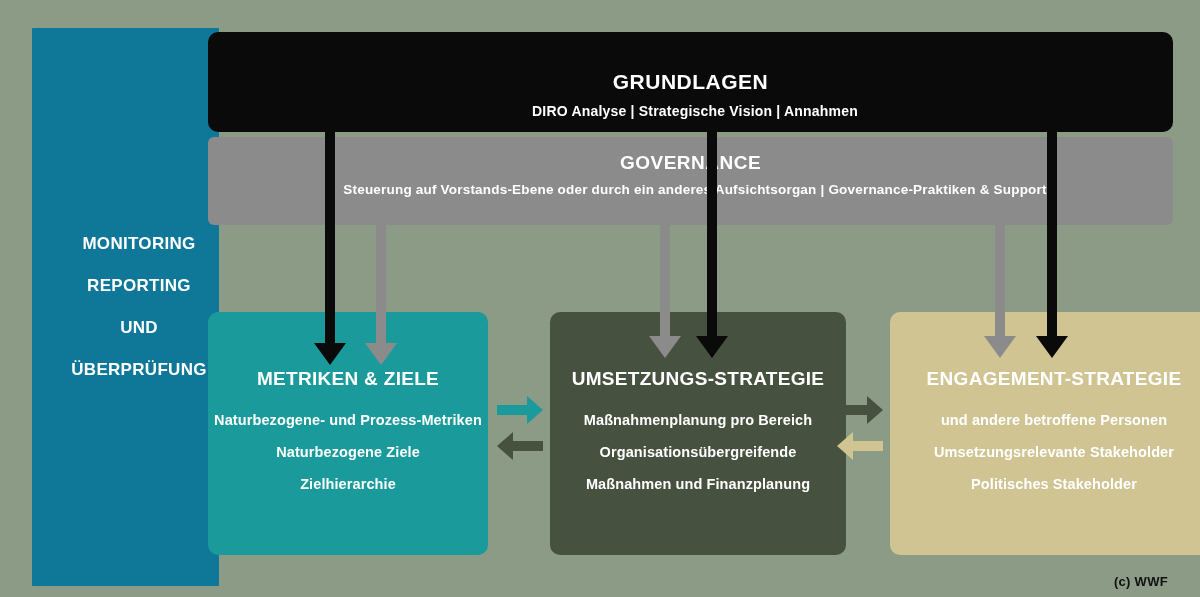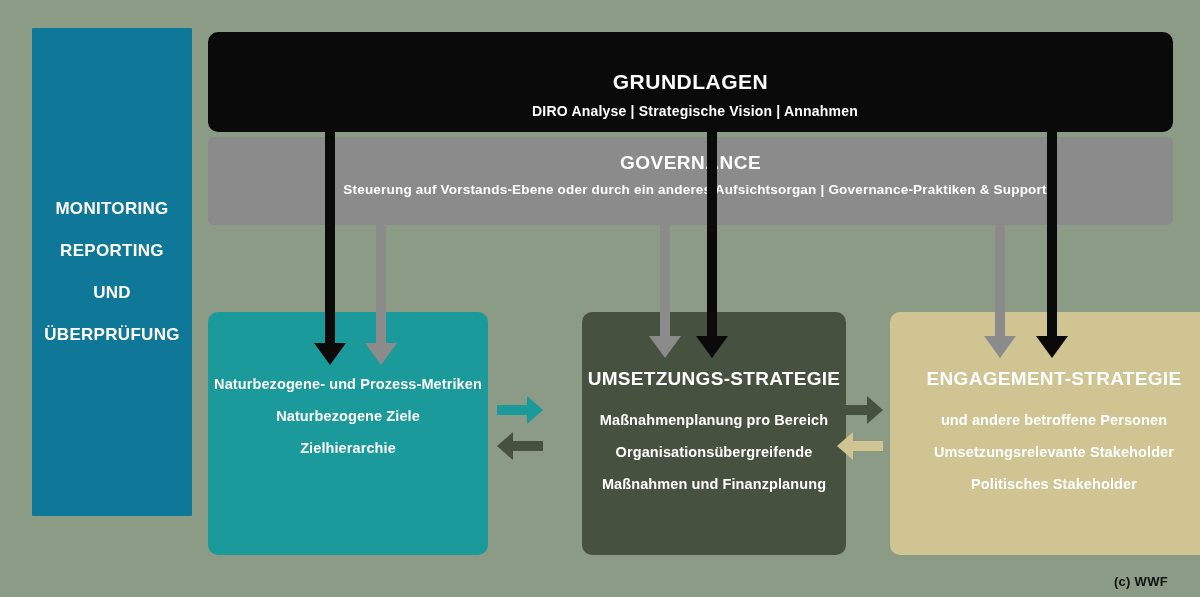--- a/index.html
+++ b/index.html
@@ -13,27 +13,28 @@
     height: 597px;
     background: var(--bg);
     overflow: hidden;
     color: #fff;
   }
 
   
   .sidebar {
     position: absolute;
     left: 32px; top: 28px;
-    width: 160px; height: 488px;
+    width: 160px; height: 558px;
     background: var(--sidebar);
     border-radius: 1px;
     display: flex;
     flex-direction: column;
     justify-content: center;
     align-items: center;
+    padding-left: 27px;
   }
   .side-line {
     font-size: 17px;
     font-weight: bold;
     line-height: 42px;
     letter-spacing: 0.3px;
     text-align: center;
     white-space: nowrap;
   }
 
@@ -78,21 +79,21 @@
   .box {
     position: absolute;
     top: 312px; height: 243px;
     border-radius: 10px;
     box-sizing: border-box;
     padding-top: 56px;
     text-align: center;
     z-index: 1;
   }
   .box-metrics { left: 208px; width: 280px; background: var(--teal); }
-  .box-impl    { left: 582px; width: 264px; background: var(--dark); }
+  .box-impl    { left: 550px; width: 296px; background: var(--dark); }
   .box-engage  { left: 890px; width: 328px; background: var(--tan); }
   .box-title {
     font-size: 19px;
     font-weight: bold;
     letter-spacing: 0.3px;
     margin-bottom: 14px;
   }
   .box-line {
     font-size: 14.5px;
     font-weight: bold;
@@ -211,20 +212,21 @@
   </div>
 
   <div class="varrow black va1"></div>
   <div class="varrow gray va2"></div>
   <div class="varrow gray va3"></div>
   <div class="varrow black va4"></div>
   <div class="varrow gray va5"></div>
   <div class="varrow black va6"></div>
 
   <div class="box box-metrics">
+    <div class="box-title">METRIKEN &amp; ZIELE</div>
     <div class="box-line">Naturbezogene- und Prozess-Metriken</div>
     <div class="box-line">Naturbezogene Ziele</div>
     <div class="box-line">Zielhierarchie</div>
   </div>
 
   <div class="box box-impl">
     <div class="box-title">UMSETZUNGS-STRATEGIE</div>
     <div class="box-line">Maßnahmenplanung  pro Bereich</div>
     <div class="box-line">Organisationsübergreifende</div>
     <div class="box-line">Maßnahmen  und  Finanzplanung</div>

